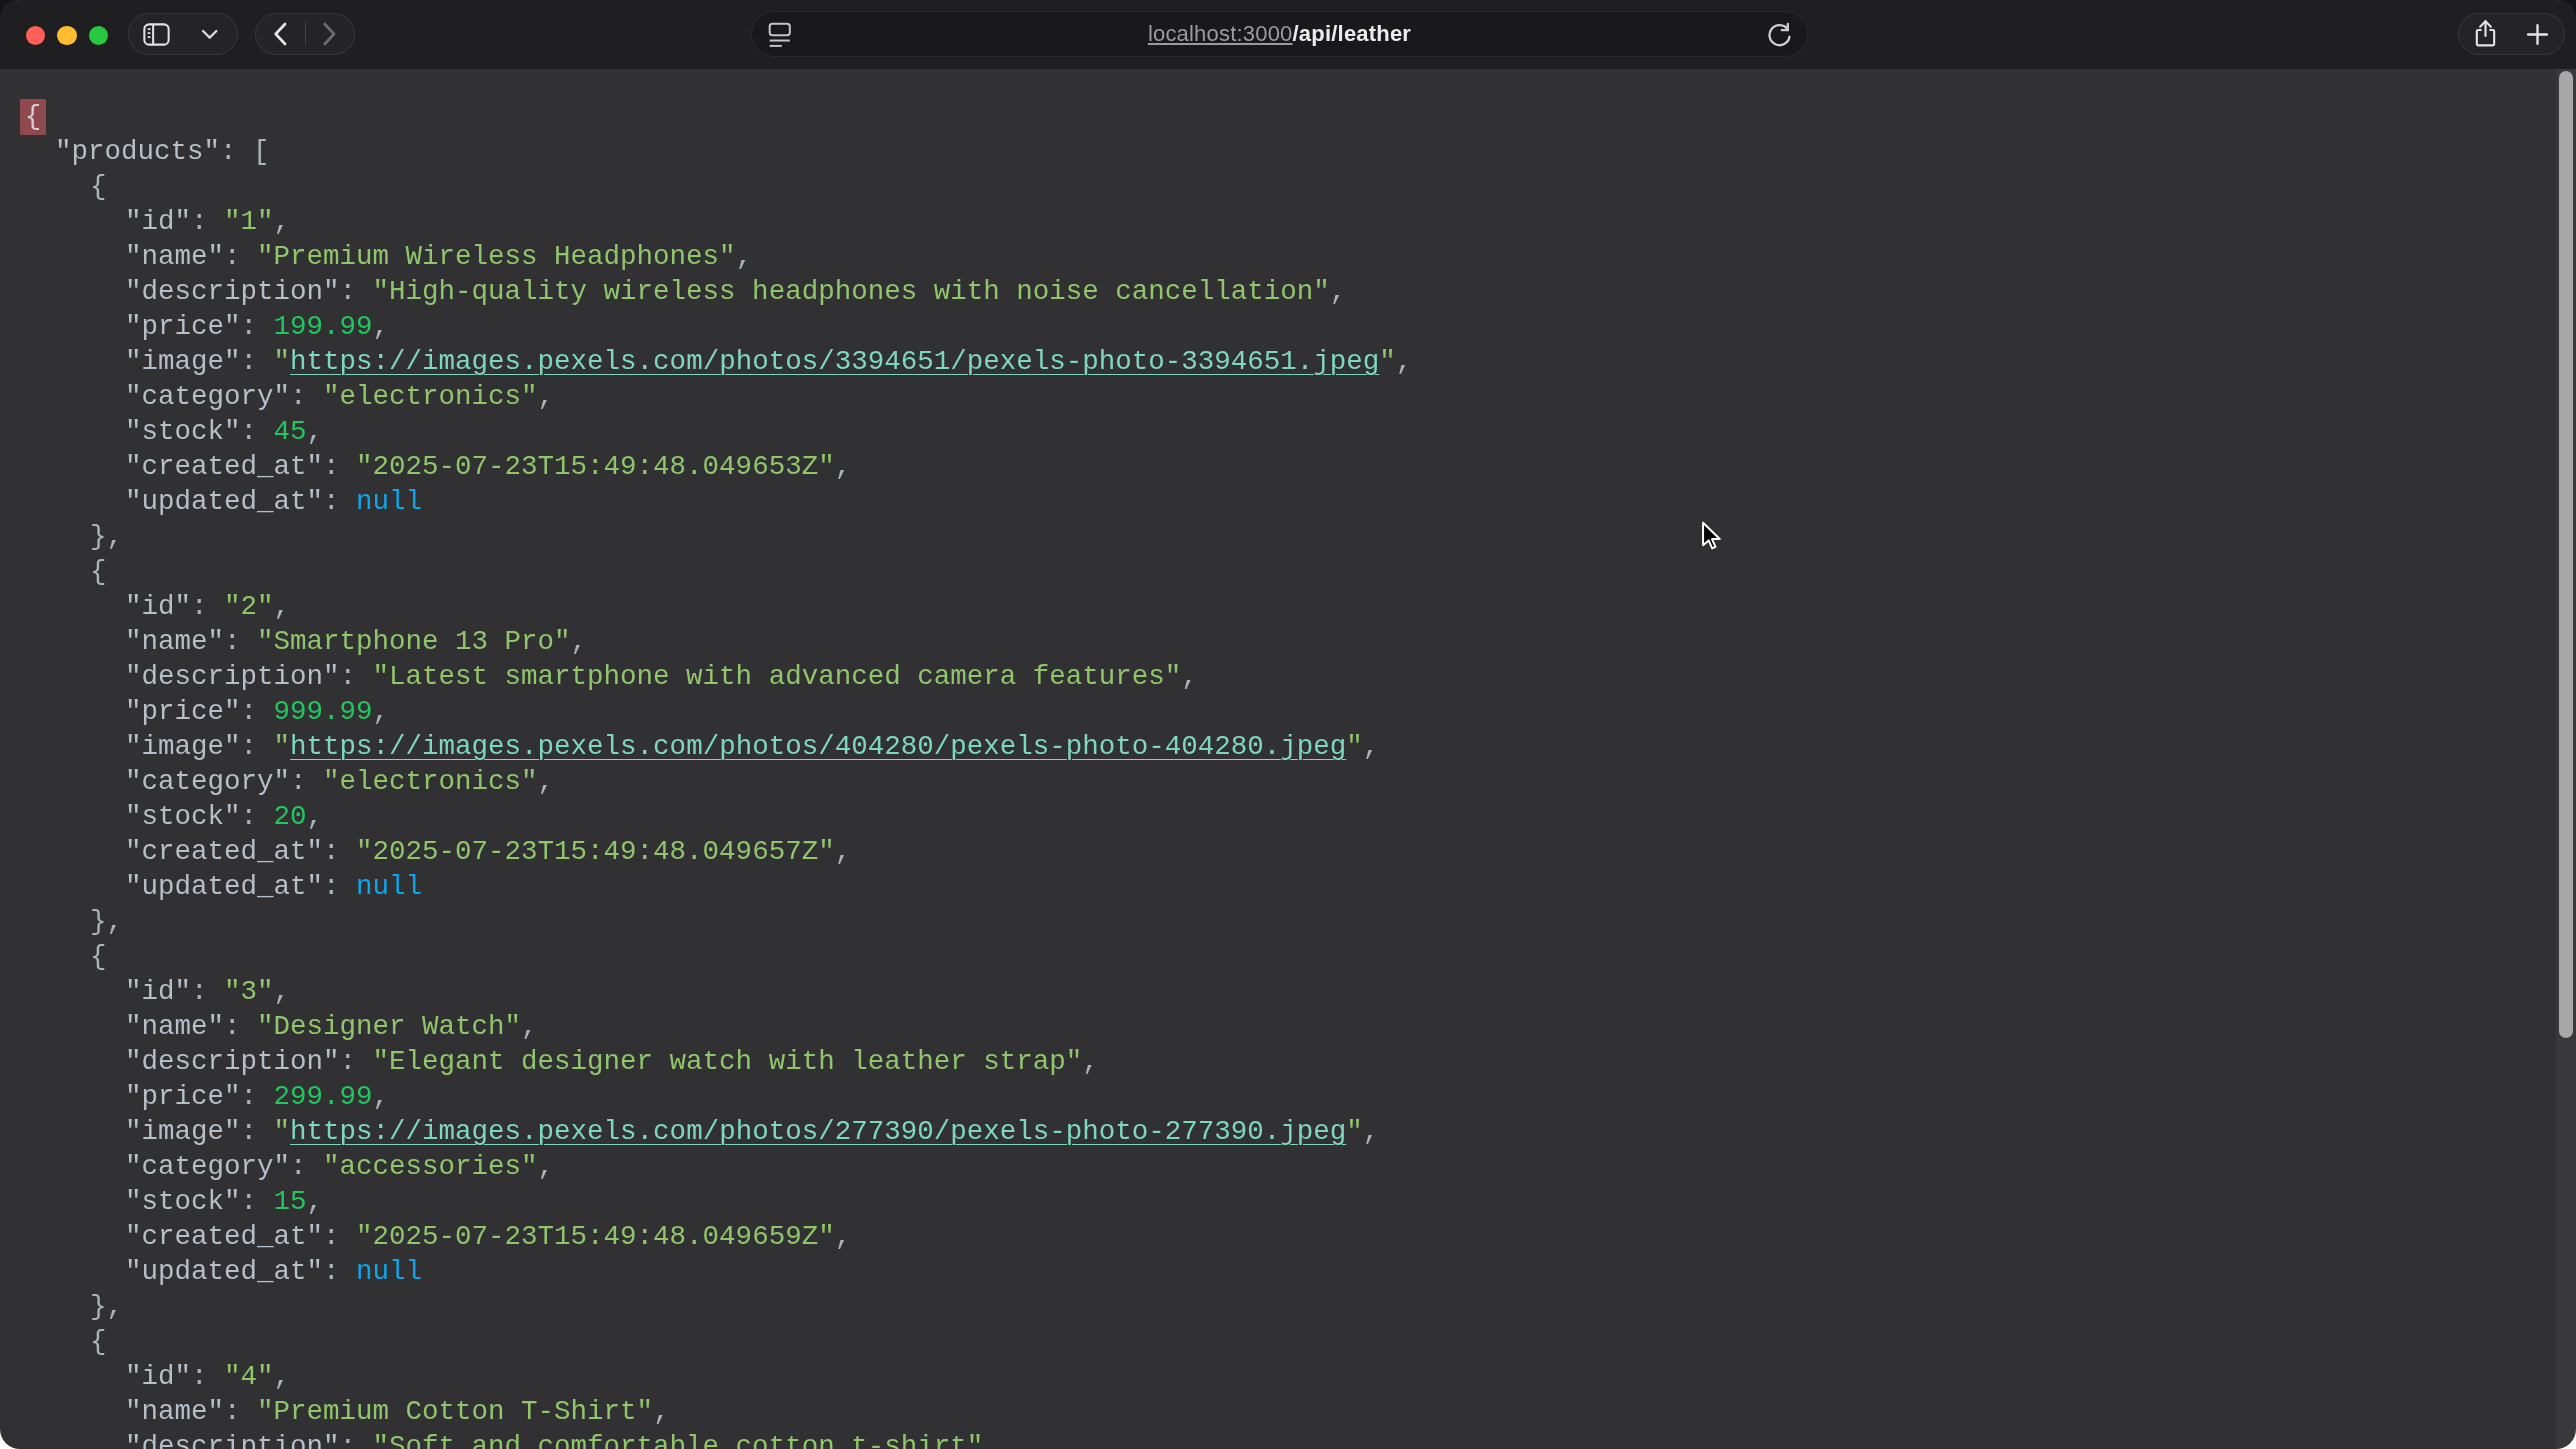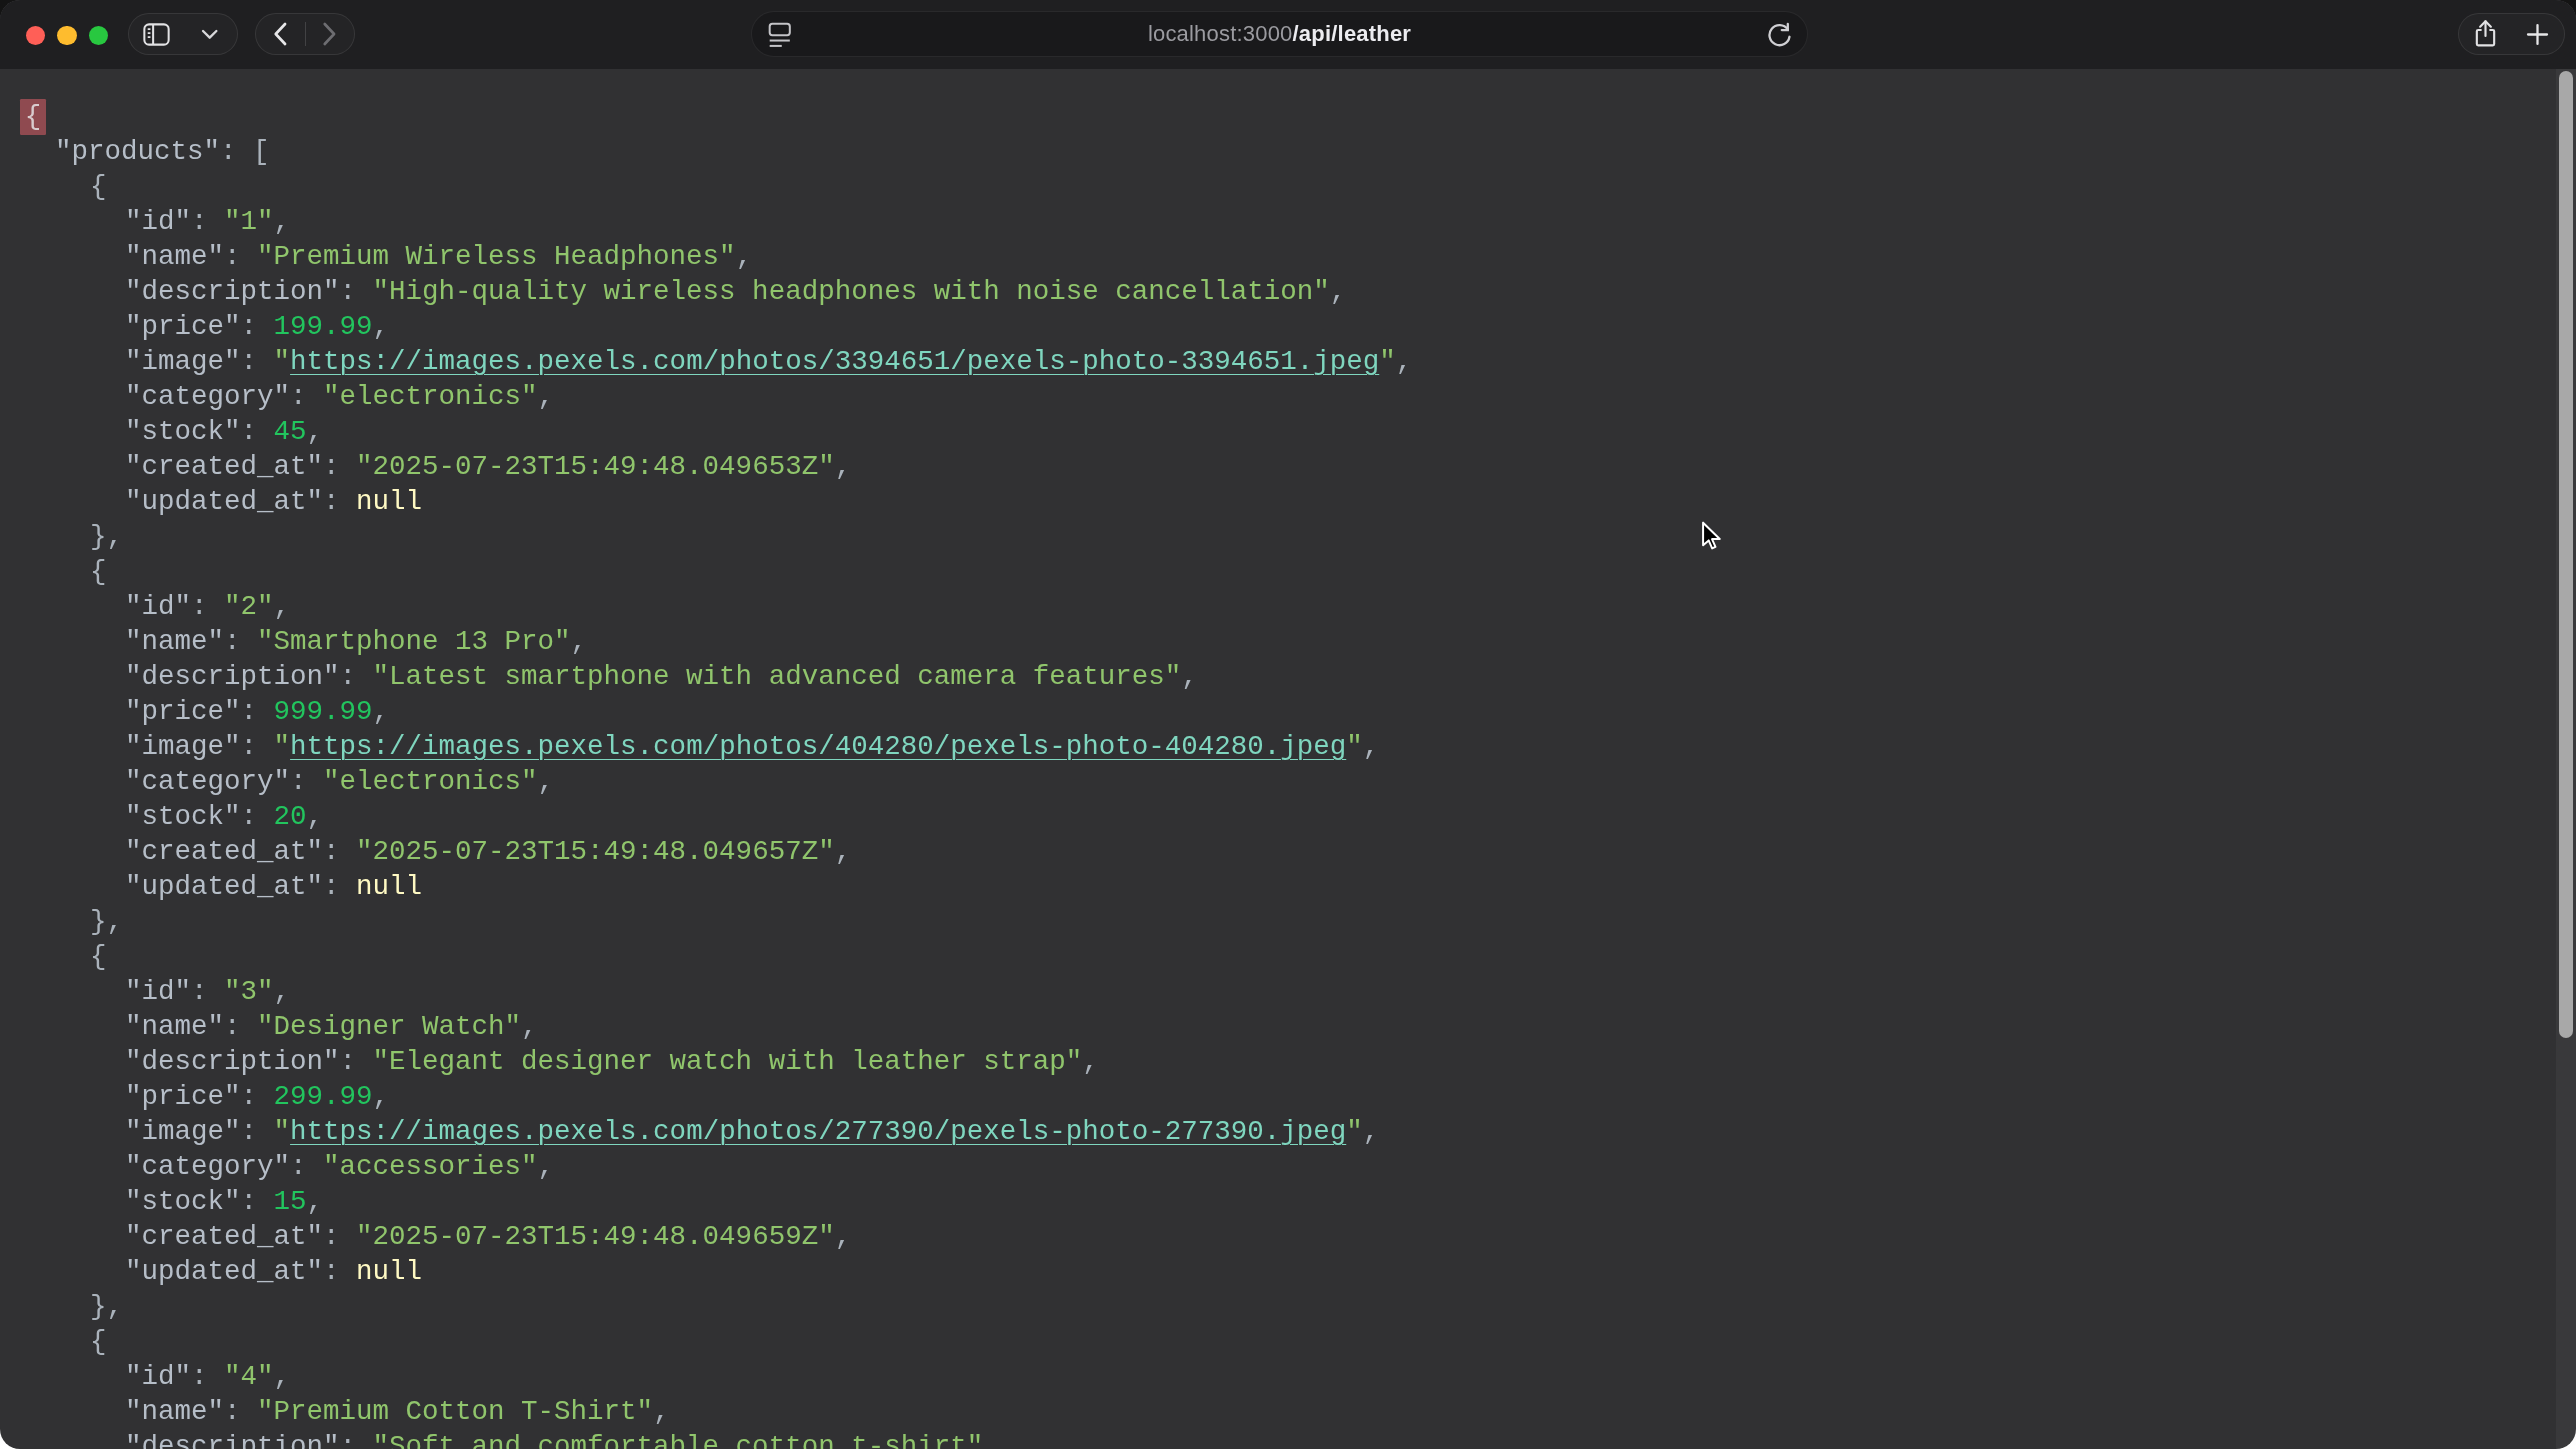--- a/index.html
+++ b/index.html
@@ -38,37 +38,37 @@
   .nav-divider { width:0.7px; height:24px; background:rgba(255,255,255,.14); }
   .url-field {
     position:absolute; left:751px; top:11.4px; width:1057px; height:46px;
     background:#19191b; border:0.7px solid rgba(255,255,255,.07);
     border-radius:23px; display:flex; align-items:center; padding:0 14.8px;
   }
   .url-text {
     flex:1; text-align:center; font-size:22px; letter-spacing:0.2px;
     white-space:nowrap; overflow:hidden;
   }
-  .url-host { color:#9b9ba0; }
+  .url-host { color:#9b9ba0;text-decoration:underline; }
   .url-path { color:#ececf0; font-weight:bold; }
   .icon { display:inline-flex; }
   
   .content { position:absolute; top:69px; left:0; right:0; bottom:0; overflow:hidden; }
   .code {
     padding:29.5px 0 0 20px;
     font-family:"Liberation Mono","DejaVu Sans Mono",monospace;
     font-size:27.5px; line-height:35px; font-weight:400;
     color:#b6bec8; white-space:pre;
   }
   .code .line { height:35px; }
   .k { color:#b6bec8; }
   .p { color:#aab2bb; }
   .s { color:#90c56c; }
   .n { color:#22c55e; }
-  .z { color:#fef9c3;text-align:center; }
+  .z { color:#0ea5e9;text-align:center; }
   .a { color:#7fd6bf; text-decoration:underline; text-decoration-thickness:1.3px; text-underline-offset:4.7px; cursor:pointer; }
   .hl { background:#8f4a50; color:#d8cbce; padding:2px 4.7px 3.4px 4.7px; border-radius:1.3px; }
   
   .sb-track { position:absolute; top:0; bottom:0; right:0; width:20px; background:rgba(255,255,255,.04); }
   .sb-thumb { position:absolute; top:2px; right:2.7px; width:14.8px; height:967px; background:#a8a8a8; border-radius:8px; }
   
   .cursor { position:absolute; left:1699px; top:520px; pointer-events:none; }
 </style>
 </head>
 <body>

